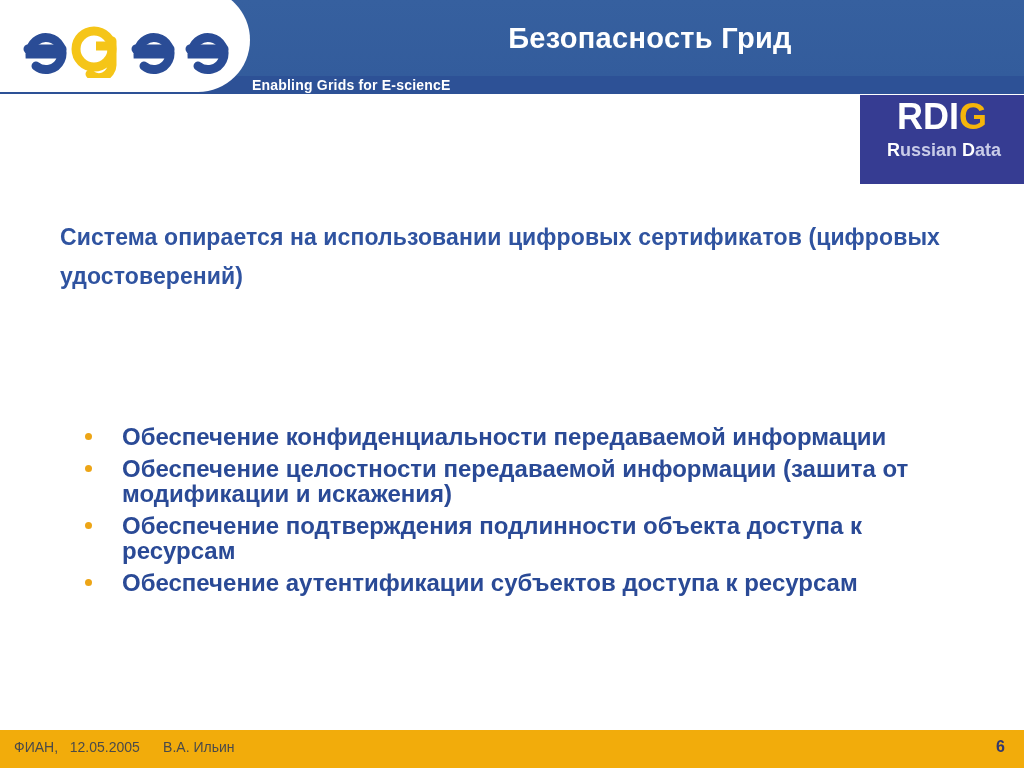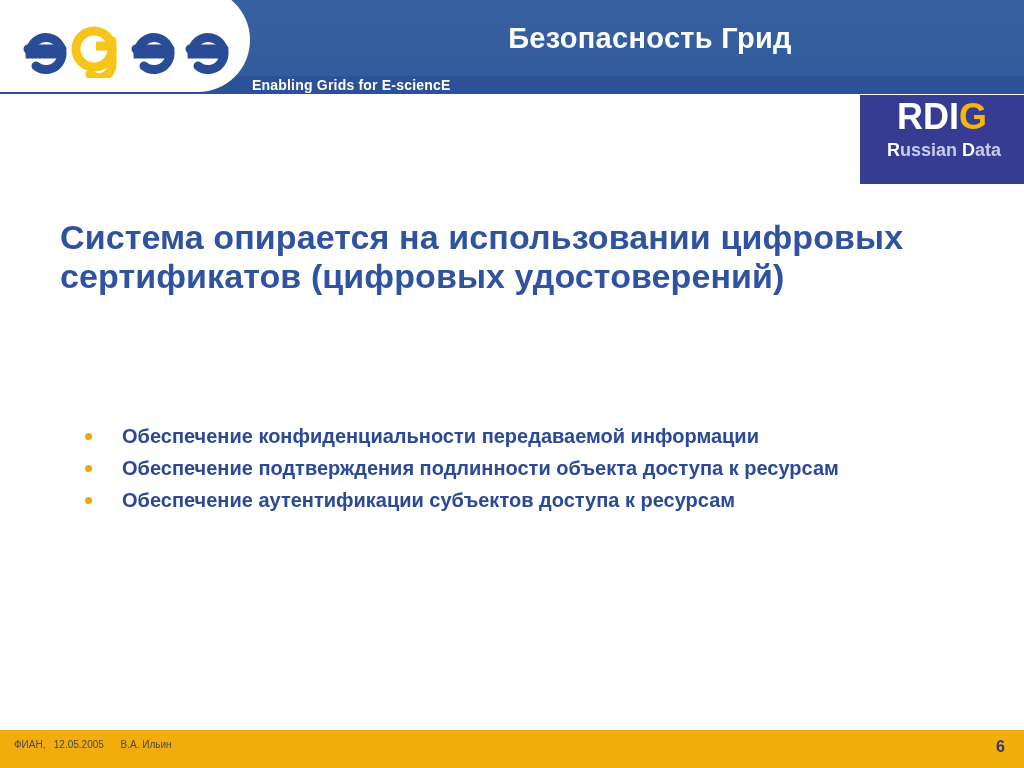--- a/index.html
+++ b/index.html
@@ -129,38 +129,38 @@
   .rdig-sub2 { top: 64px; }
   .rdig-sub .cap { color: #ffffff; }
 
   
   .content-heading {
     position: absolute;
     left: 60px;
     top: 218px;
     width: 900px;
     color: #2F53A0;
-    font-size: 34px;
+    font-size: 23px;
     font-weight: bold;
     line-height: 39px;
     letter-spacing: 0.1px;
   }
 
   .bullet-list {
     position: absolute;
     left: 78px;
     top: 424px;
     width: 890px;
   }
   .bullet-item {
     position: relative;
     padding-left: 44px;
     margin-bottom: 7px;
     color: #2A4A96;
-    font-size: 20px;
+    font-size: 24px;
     font-weight: bold;
     line-height: 25px;
   }
   .bullet-marker {
     position: absolute;
     left: 7px;
     top: 9px;
     width: 7px;
     height: 7px;
     border-radius: 50%;
@@ -174,21 +174,21 @@
     bottom: 0;
     width: 1024px;
     height: 38px;
     background: #F2AC0B;
   }
   .footer-text {
     position: absolute;
     left: 14px;
     top: 9px;
     color: #4A4A4A;
-    font-size: 10px;
+    font-size: 14px;
     white-space: pre;
   }
   .page-number {
     position: absolute;
     right: 19px;
     top: 8px;
     color: #33386E;
     font-size: 16px;
     font-weight: bold;
   }
@@ -238,20 +238,24 @@
 
 <div class="content-heading">Система опирается на использовании цифровых сертификатов (цифровых удостоверений)</div>
 
 <div class="bullet-list">
   <div class="bullet-item">
     <span class="bullet-marker"></span>
     <span>Обеспечение конфиденциальности передаваемой информации</span>
   </div>
   <div class="bullet-item">
     <span class="bullet-marker"></span>
+    <span>Обеспечение целостности передаваемой информации (зашита от модификации и искажения)</span>
+  </div>
+  <div class="bullet-item">
+    <span class="bullet-marker"></span>
     <span>Обеспечение подтверждения подлинности объекта доступа к ресурсам</span>
   </div>
   <div class="bullet-item">
     <span class="bullet-marker"></span>
     <span>Обеспечение аутентификации субъектов доступа к ресурсам</span>
   </div>
 </div>
 
 <div class="footer-bar">
   <div class="footer-text">ФИАН,   12.05.2005      В.А. Ильин</div>

